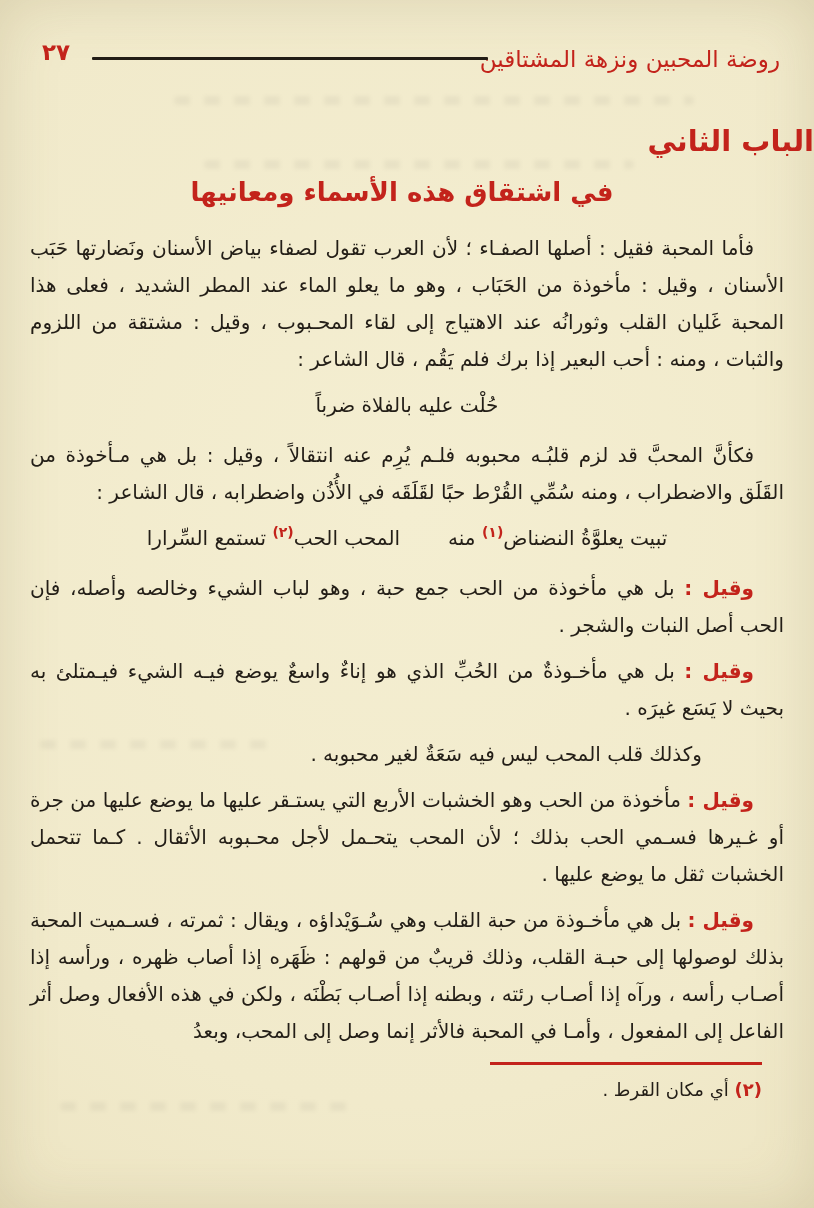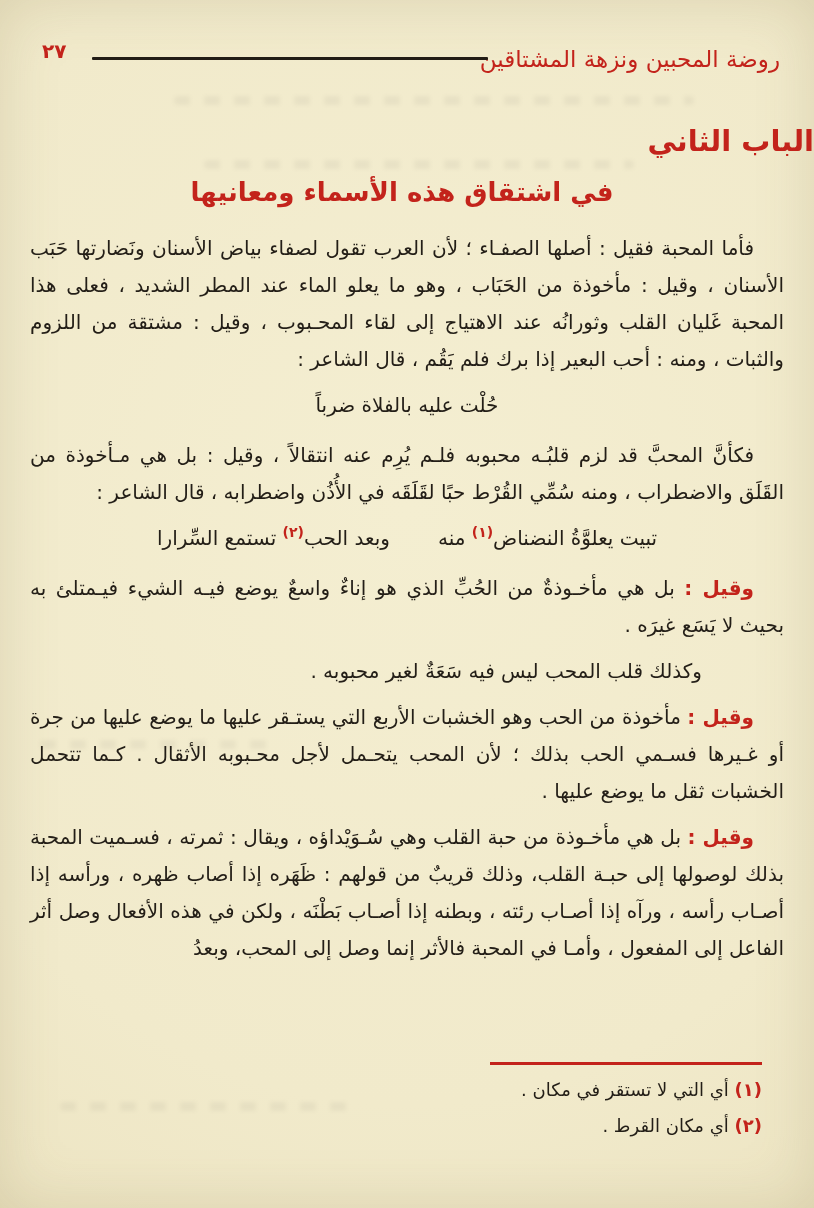--- a/index.html
+++ b/index.html
@@ -23,21 +23,21 @@
     font-size:23px; font-weight:normal; color:#c3231b;
     letter-spacing:-.5px;
     text-align:right;
   }
   .header-rule {
     position:absolute; left:92px; top:21px;
     width:396px; height:3px; background:#221d16; border-radius:1px;
   }
   .page-number {
     position:absolute; left:42px; top:3px;
-    font-size:20px; font-weight:bold; color:#c3231b;
+    font-size:23px; font-weight:bold; color:#c3231b;
   }
 
   
   .smudge {
     position:absolute; filter:blur(2px); opacity:.07; pointer-events:none;
     background:repeating-linear-gradient(90deg, #6c675c 0 16px, transparent 16px 30px);
     height:9px; border-radius:4px;
   }
   .smudge.s1 { top:96px;  right:120px; width:520px; }
   .smudge.s2 { top:160px; right:180px; width:430px; }
@@ -107,33 +107,33 @@
     <p class="indent">فأما المحبة فقيل : أصلها الصفـاء ؛ لأن العرب تقول لصفاء بياض الأسنان ونَضارتها حَبَب الأسنان ، وقيل : مأخوذة من الحَبَاب ، وهو ما يعلو الماء عند المطر الشديد ، فعلى هذا المحبة غَليان القلب وثورانُه عند الاهتياج إلى لقاء المحـبوب ، وقيل : مشتقة من اللزوم والثبات ، ومنه : أحب البعير إذا برك فلم يَقُم ، قال الشاعر :</p>
 
     <div class="verse">
       <span>حُلْت عليه بالفلاة ضرباً</span>
     </div>
 
     <p class="indent"><span>فكأنَّ المحبَّ قد لزم قلبُـه محبوبه فلـم يُرِم عنه انتقالاً ، وقيل : بل هي مـأخوذة من القَلَق والاضطراب ، ومنه سُمِّي القُرْط حبًا لقَلَقَه في الأُذُن واضطرابه ، قال الشاعر :</span></p>
 
     <div class="verse">
       <span><span>تبيت يعلوَّةُ النضناض</span><span class="fn-mark">(١)</span><span> منه</span></span>
-      <span><span>وبعد الحب</span><span class="fn-mark">(٢)</span><span> تستمع السِّرارا</span></span>
+      <span><span>المحب الحب</span><span class="fn-mark">(٢)</span><span> تستمع السِّرارا</span></span>
     </div>
 
+    <p class="indent"><span class="lead">وقيل :</span><span> بل هي مأخوذة من الحب جمع حبة ، وهو لباب الشيء وخالصه وأصله، فإن الحب أصل النبات والشجر .</span></p>
 
     <p class="indent"><span class="lead">وقيل :</span><span> بل هي مأخـوذةٌ من الحُبِّ الذي هو إناءٌ واسعٌ يوضع فيـه الشيء فيـمتلئ به بحيث لا يَسَع غيرَه .</span></p>
 
     <p class="indent-lg">وكذلك قلب المحب ليس فيه سَعَةٌ لغير محبوبه .</p>
 
     <p class="indent"><span class="lead">وقيل :</span><span> مأخوذة من الحب وهو الخشبات الأربع التي يستـقر عليها ما يوضع عليها من جرة أو غـيرها فسـمي الحب بذلك ؛ لأن المحب يتحـمل لأجل محـبوبه الأثقال . كـما تتحمل الخشبات ثقل ما يوضع عليها .</span></p>
 
     <p class="indent"><span class="lead">وقيل :</span><span> بل هي مأخـوذة من حبة القلب وهي سُـوَيْداؤه ، ويقال : ثمرته ، فسـميت المحبة بذلك لوصولها إلى حبـة القلب، وذلك قريبٌ من قولهم : ظَهَره إذا أصاب ظهره ، ورأسه إذا أصـاب رأسه ، ورآه إذا أصـاب رئته ، وبطنه إذا أصـاب بَطْنَه ، ولكن في هذه الأفعال وصل أثر الفاعل إلى المفعول ، وأمـا في المحبة فالأثر إنما وصل إلى المحب، وبعدُ</span></p>
 
   </div>
 
   <div class="footnotes">
     <div class="footnote-rule"></div>
-    <div class="footnote"><span class="marker">(١)</span><span> أي التي لا تستقر في مكان .</span></div>
     <div class="footnote"><span class="marker">(٢)</span><span> أي مكان القرط .</span></div>
   </div>
 
 </div>
 
 </body></html>

